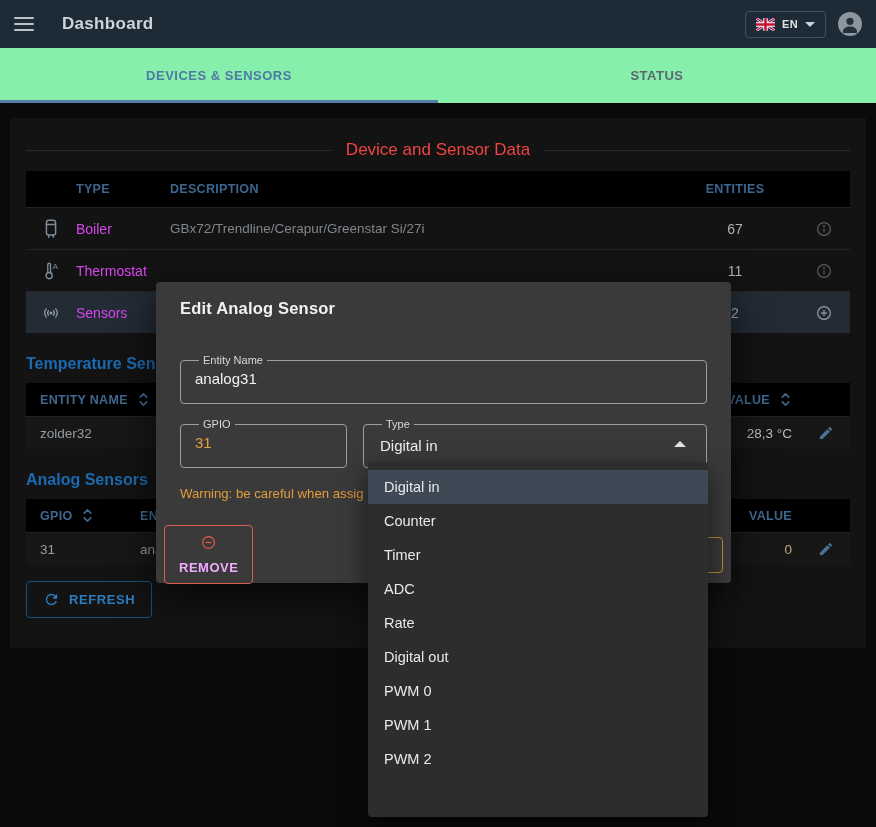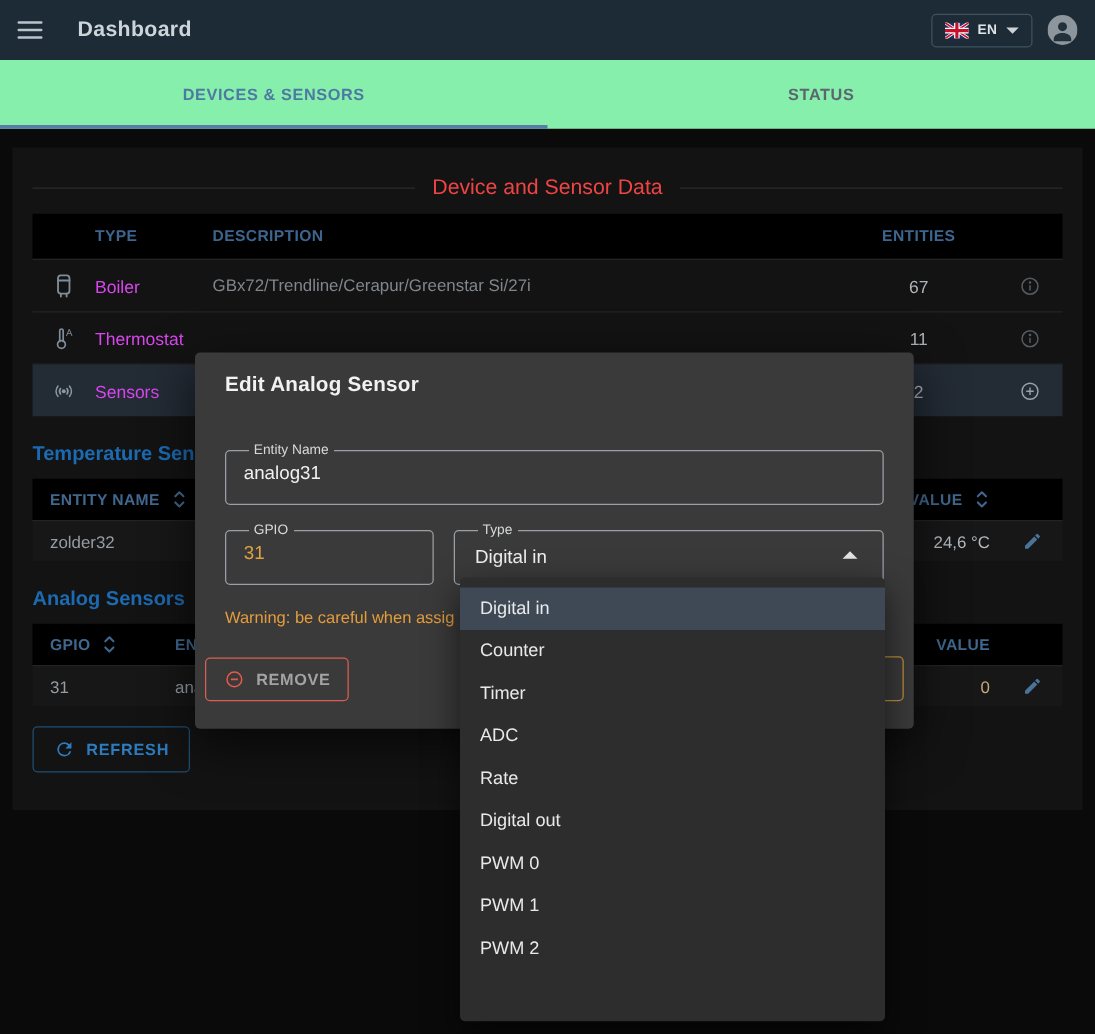--- a/index.html
+++ b/index.html
@@ -60,21 +60,21 @@
   .field-entity { margin-top:36px; width:100%; }
   .fields-row { display:flex; gap:16px; margin-top:14px; }
   .field-gpio { width:167px; }
   .field-gpio .field-value { color:#dfa243; }
   .field-type { flex:1; border:2px solid #8ec9f8; cursor:pointer; }
   .field-type legend { color:#8ec9f8; }
   .type-inner { display:flex; align-items:center; justify-content:space-between; padding:3px 4px 0 2px; }
   .caret-up { width:0; height:0; border-left:6px solid transparent; border-right:6px solid transparent; border-bottom:6px solid #e3e3e3; margin-right:4px; }
   .warning-text { margin-top:18px; color:#e49c3d; font-size:13.2px; }
   .modal-footer { margin:24px -24px 0 -24px; padding:0 8px; display:flex; justify-content:space-between; align-items:center; }
-  .remove-btn { display:inline-flex; align-items:center; gap:9px; border:1px solid #d95f51; border-radius:4px; background:transparent; padding:8px 14px; color:#a3a3a3; font-size:13px; font-weight:bold; letter-spacing:.5px; cursor:pointer; }
+  .remove-btn { display:inline-flex; align-items:center; gap:9px; border:1px solid #d95f51; border-radius:4px; background:transparent; padding:8px 14px; color:#f0abfc; font-size:13px; font-weight:bold; letter-spacing:.5px; cursor:pointer;flex-direction:column; }
   .save-btn { width:120px; height:36px; border:1px solid #c18f3a; border-radius:4px; background:transparent; cursor:pointer; }
 
   
   .dropdown { position:absolute; left:368px; top:462px; width:340px; height:355px; background:#2d2d2d; border-radius:4px; box-shadow:0 10px 28px rgba(0,0,0,.6); z-index:20; padding:8px 0; overflow:hidden; }
   .dd-item { height:34px; display:flex; align-items:center; padding:0 16px; font-size:14.5px; color:#e9e9e9; cursor:pointer; }
   .dd-item.selected { background:#3f4955; }
 
   svg { display:block; }
 </style>
 </head>
@@ -209,21 +209,21 @@
         <svg width="13" height="15" viewBox="0 0 16 18" fill="none" stroke="#40688f" stroke-width="2" stroke-linecap="round" stroke-linejoin="round">
             <path d="M4 6l4-4 4 4"></path>
             <path d="M4 12l4 4 4-4"></path>
           </svg>
       </div>
       <div></div>
     </div>
     <div class="sens-row grid-temp">
       <div>zolder32</div>
       <div></div>
-      <div class="val-cell">24,6 °C</div>
+      <div class="val-cell">28,3 °C</div>
       <div class="edit-cell">
         <svg width="16" height="16" viewBox="0 0 24 24" fill="#4b7397">
             <path d="M3 17.25V21h3.75L17.81 9.94l-3.75-3.75L3 17.25zM20.71 7.04a1 1 0 0 0 0-1.41l-2.34-2.34a1 1 0 0 0-1.41 0l-1.83 1.83 3.75 3.75 1.83-1.83z"></path>
           </svg>
       </div>
     </div>
 
     
     <div class="sub-heading">Analog Sensors</div>
     <div class="sens-header grid-analog">

